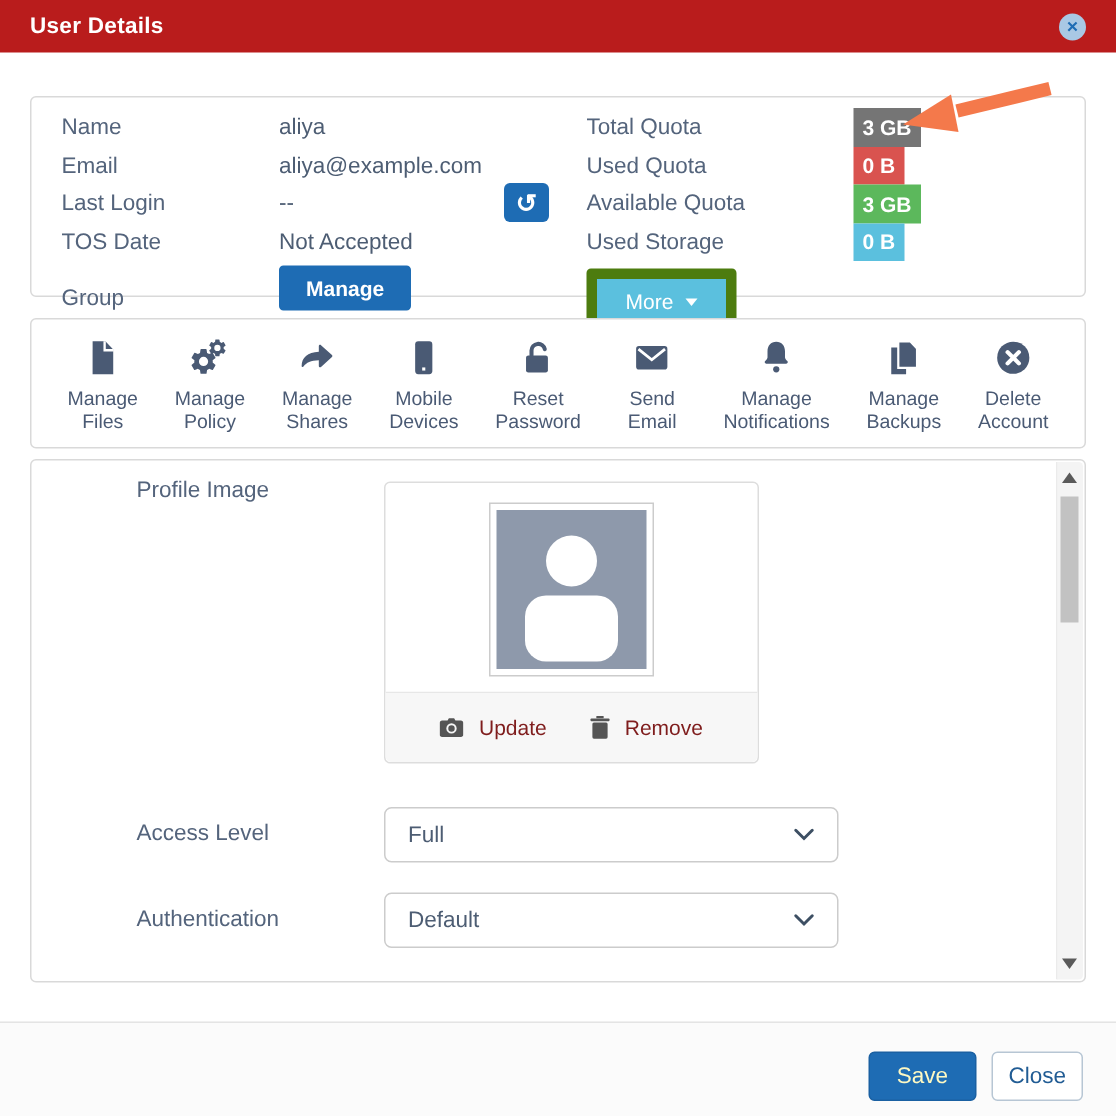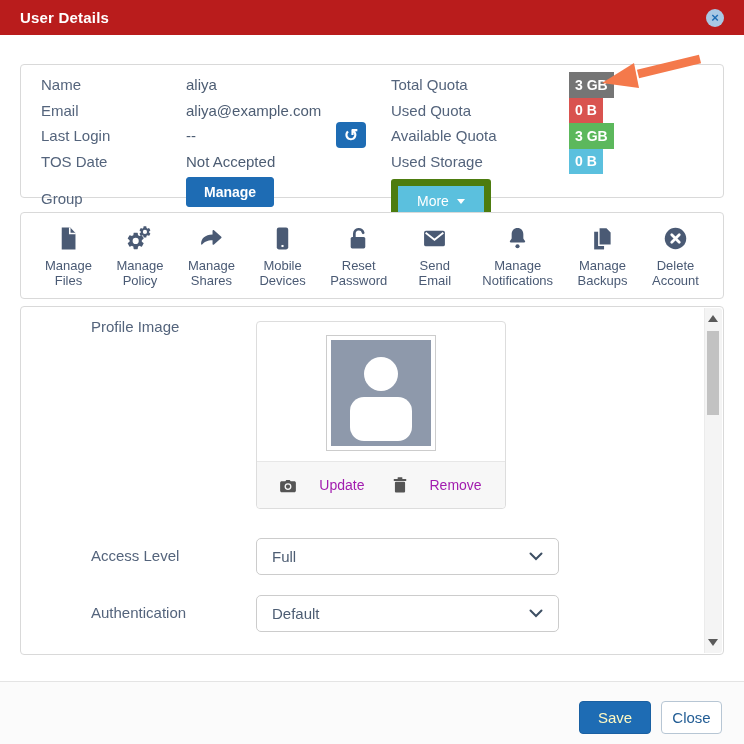--- a/index.html
+++ b/index.html
@@ -57,21 +57,21 @@
   .avatar-box{margin:13px auto 0;width:100px;height:106px;border:1px solid #ccc;
     padding:4px;background:#fff;box-sizing:content-box;}
   .avatar-fill{width:100%;height:100%;background:#8e99ab;position:relative;overflow:hidden;}
   .avatar-head{position:absolute;left:50%;top:17px;transform:translateX(-50%);
     width:34px;height:34px;border-radius:50%;background:#fff;}
   .avatar-body{position:absolute;left:50%;top:57px;transform:translateX(-50%);
     width:62px;height:44px;border-radius:14px;background:#fff;}
   .avatar-actions{position:absolute;left:0;right:0;bottom:0;height:46px;background:#f7f7f7;
     border-top:1px solid #e7e7e7;border-radius:0 0 4px 4px;
     display:flex;align-items:center;justify-content:center;gap:28px;}
-  .action{display:flex;align-items:flex-end;gap:23px;font-size:14px;color:#a21caf;cursor:pointer;}
+  .action{display:flex;align-items:center;gap:10px;font-size:14px;color:#7f1d1d;cursor:pointer;}
   .action svg{fill:#555;}
   .sel{position:absolute;left:235px;width:303px;height:37px;border:1px solid #ccc;border-radius:5px;
     background:#fff;display:flex;align-items:center;padding:0 15px;font-size:15px;color:#4d5d73;
     box-sizing:border-box;cursor:pointer;gap:48px;}
   .sel .chev{margin-left:auto;}
   
   .vscroll{position:absolute;top:1px;bottom:1px;right:1px;width:17px;background:#f4f4f4;
     border-left:1px solid #ebebeb;border-radius:0 3px 3px 0;}
   .sb-up,.sb-down{position:absolute;left:3px;width:0;height:0;cursor:pointer;
     border-left:5px solid transparent;border-right:5px solid transparent;}

